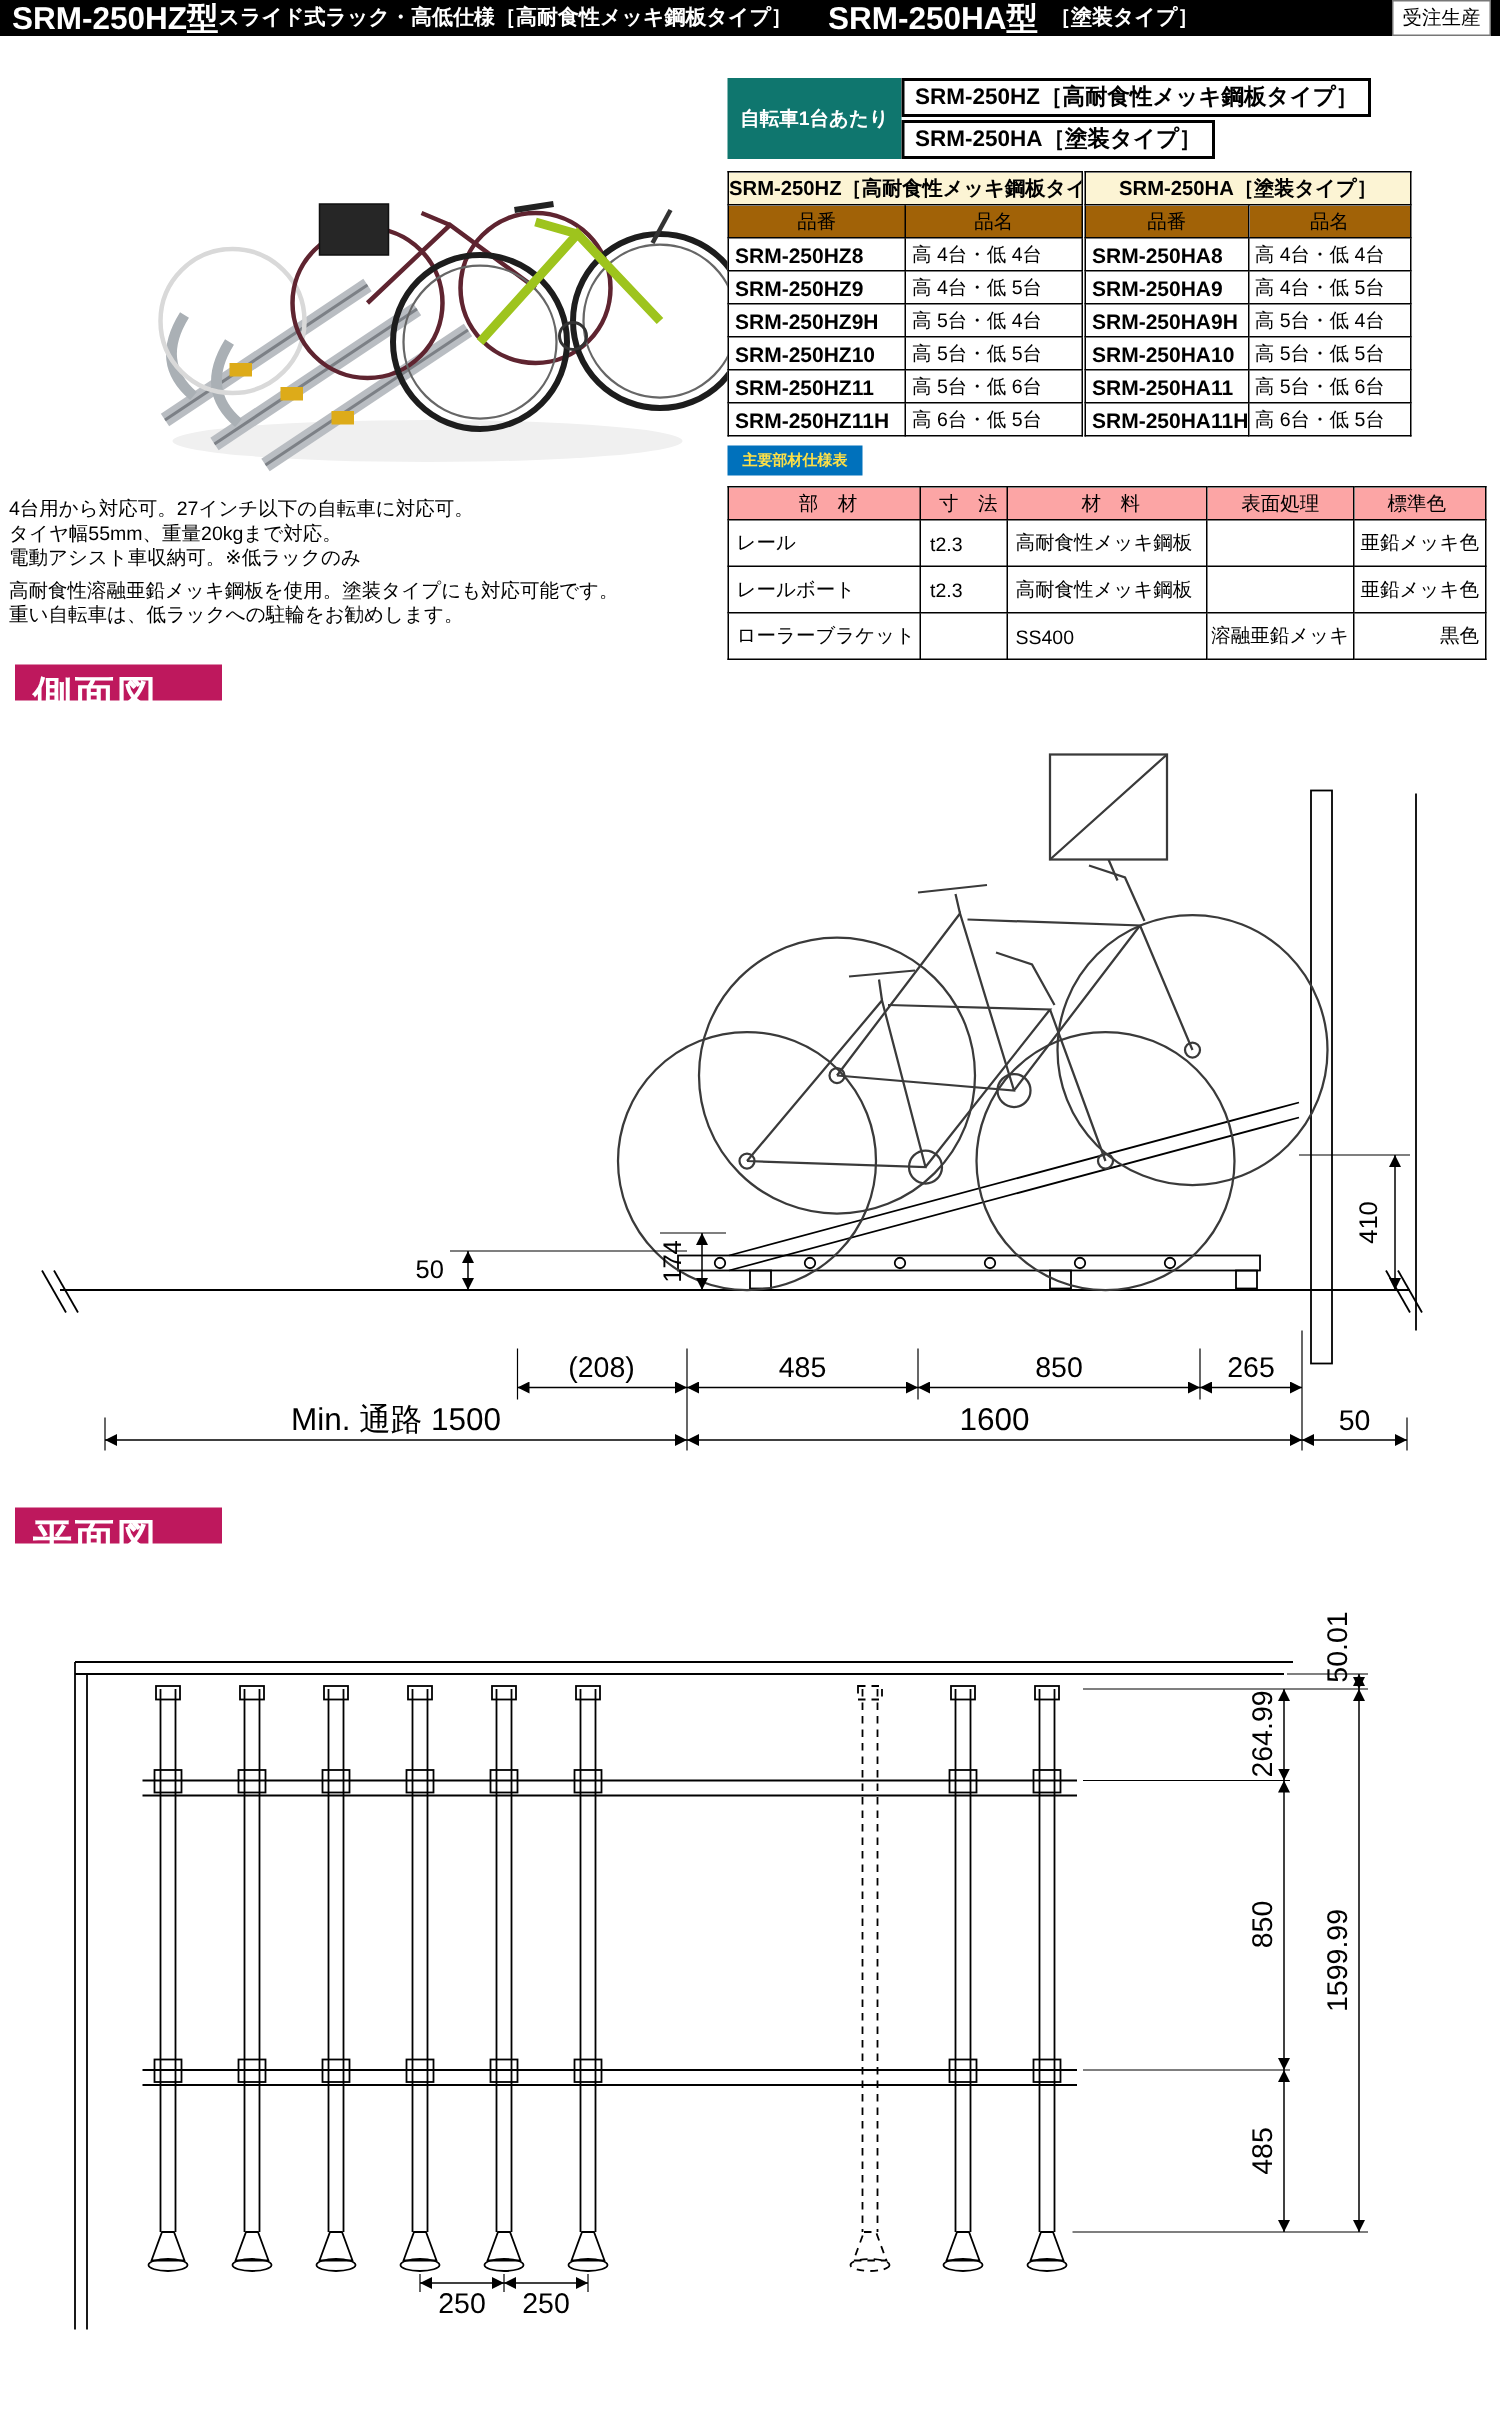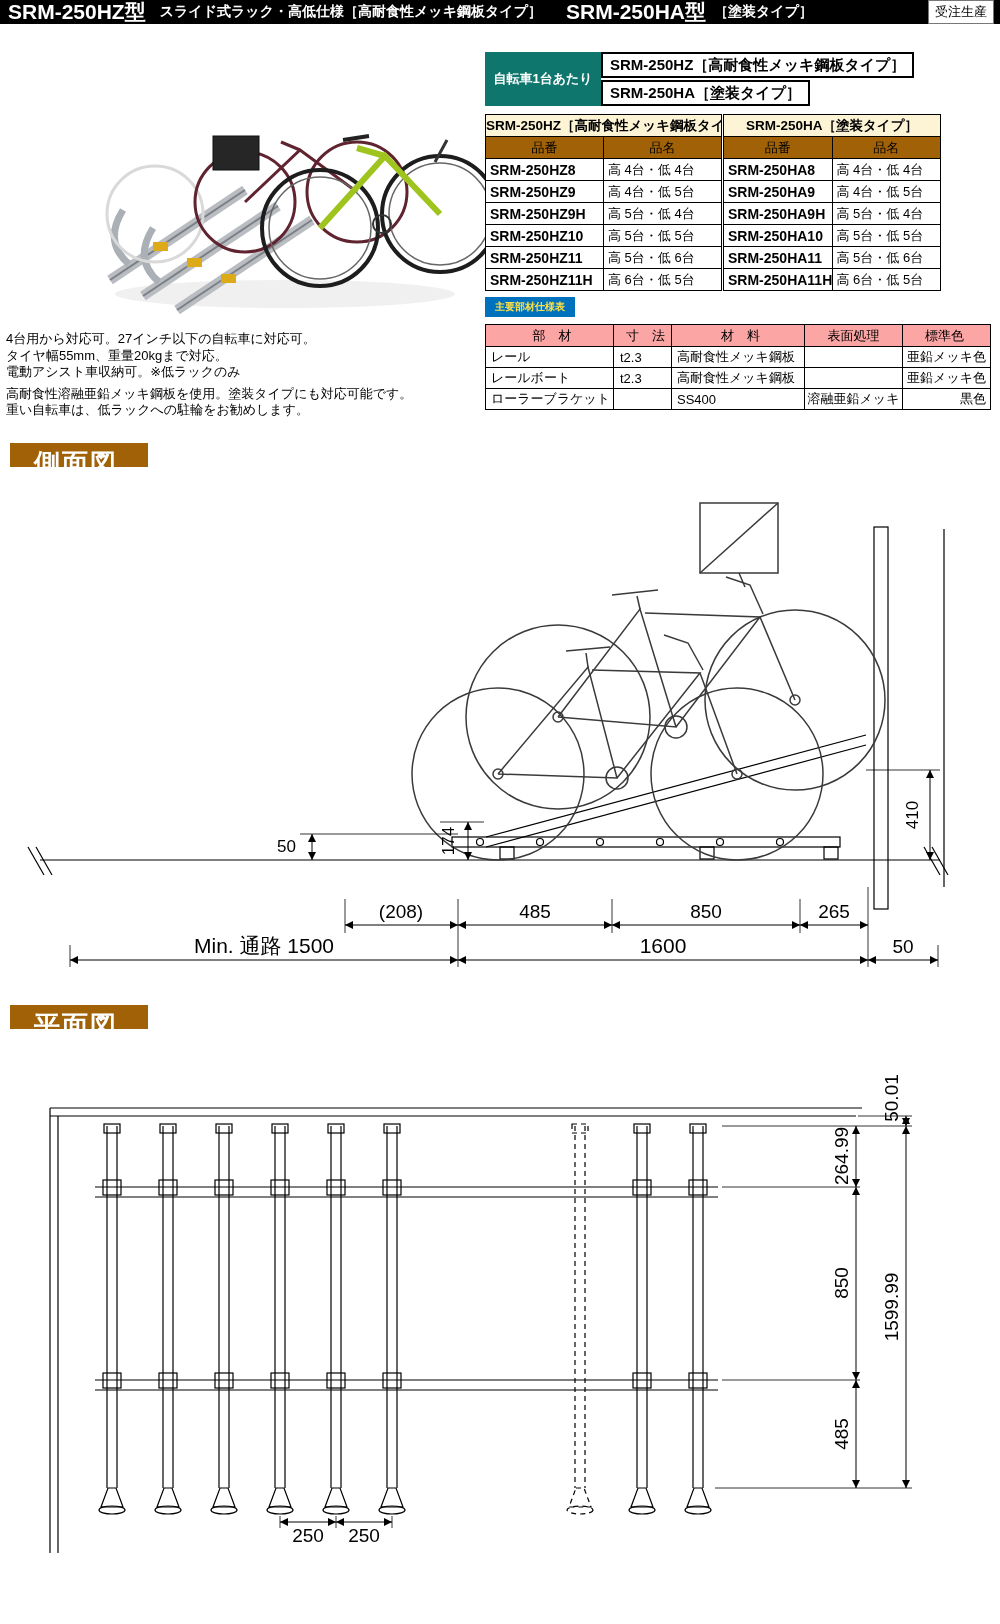--- a/index.html
+++ b/index.html
@@ -6,21 +6,21 @@
   html,body { background:#fff; }
   body {
     width:1000px; height:1624px; position:relative; overflow:hidden;
     font-family:"Liberation Sans","DejaVu Sans",sans-serif; color:#000;
   }
 
   
   .header { position:absolute; top:0; left:0; width:1000px; height:24px;
     background:#000; color:#fff; display:flex; align-items:center; }
   .h-model { font-size:21px; font-weight:bold; margin-left:8px; white-space:nowrap; }
-  .h-desc  { font-size:14px; font-weight:bold; margin-left:14px; white-space:nowrap; }
+  .h-desc  { font-size:14px; font-weight:bold; white-space:nowrap; }
   .h-model2 { margin-left:24px; }
   .h-desc2 { margin-left:8px; }
   .badge { margin-left:auto; margin-right:6px; background:#fff; color:#000;
     font-size:13px; font-weight:normal; padding:2px 6px; border:1px solid #777; white-space:nowrap; }
 
   
   .pu-label { position:absolute; left:485px; top:52px; width:116px; height:54px;
     background:#0f766e; color:#fff; font-size:13px; font-weight:bold;
     display:flex; align-items:center; justify-content:center; }
   .pu-box { position:absolute; left:601px; height:26px; background:#fff;
@@ -42,31 +42,31 @@
 
   
   .features { position:absolute; left:6px; top:331px; width:475px; font-size:13px; line-height:16.5px; }
   .feat-line { white-space:nowrap; }
   .feat-line.mt { margin-top:5px; }
 
   
   .mat-label { position:absolute; left:485px; top:297px; background:#0071bc; color:#fde047;
     font-size:10px; font-weight:bold; padding:3px 10px; }
   table.mat { position:absolute; left:485px; top:324px; width:505px; border-collapse:collapse; table-layout:fixed; }
-  table.mat td { border:1px solid #000; height:21px; font-size:13px; overflow:hidden; white-space:nowrap; }
+  table.mat td { border:1px solid #000; height:31px; font-size:13px; overflow:hidden; white-space:nowrap; }
   table.mat .m-head { background:#fca5a5; text-align:center; height:22px; }
   .m-part { width:128px; padding-left:5px; }
   .m-size { width:58px; padding-left:6px; }
   .m-mat  { width:133px; padding-left:5px; }
   .m-surf { width:98px;  text-align:center; }
   .m-col  { width:88px;  text-align:right; padding-right:4px; }
 
   
-  .sec-title { position:absolute; left:10px; width:138px; height:24px; background:#a16207;
-    color:#fff; font-size:26px; font-weight:bold; line-height:40px; padding-left:24px; letter-spacing:2px; }
+  .sec-title { position:absolute; left:10px; width:138px; height:24px; background:#be185d;
+    color:#fff; font-size:26px; font-weight:bold; line-height:40px; padding-left:12px; letter-spacing:2px; }
   .sec-side { top:443px; } .sec-plan { top:1005px; }
 
   
   .photo-svg { position:absolute; left:95px; top:42px; }
   .side-svg  { position:absolute; left:0px; top:487px; }
   .plan-svg  { position:absolute; left:0px; top:1050px; }
   svg { display:block; }
   svg text { font-family:"Liberation Sans","DejaVu Sans",sans-serif; fill:#000; }
   .dln { stroke:#000; stroke-width:1; fill:none; }
   .ext { stroke:#000; stroke-width:0.8; fill:none; }

